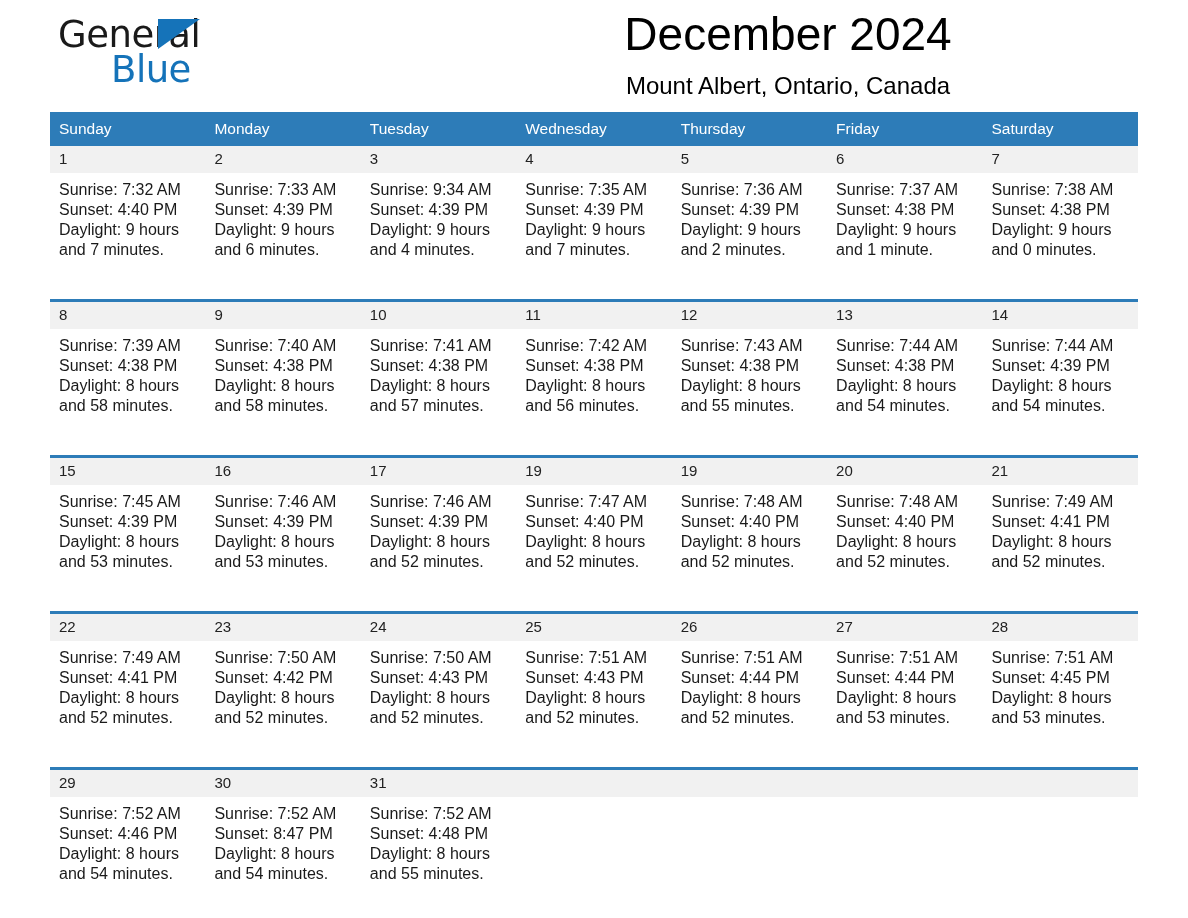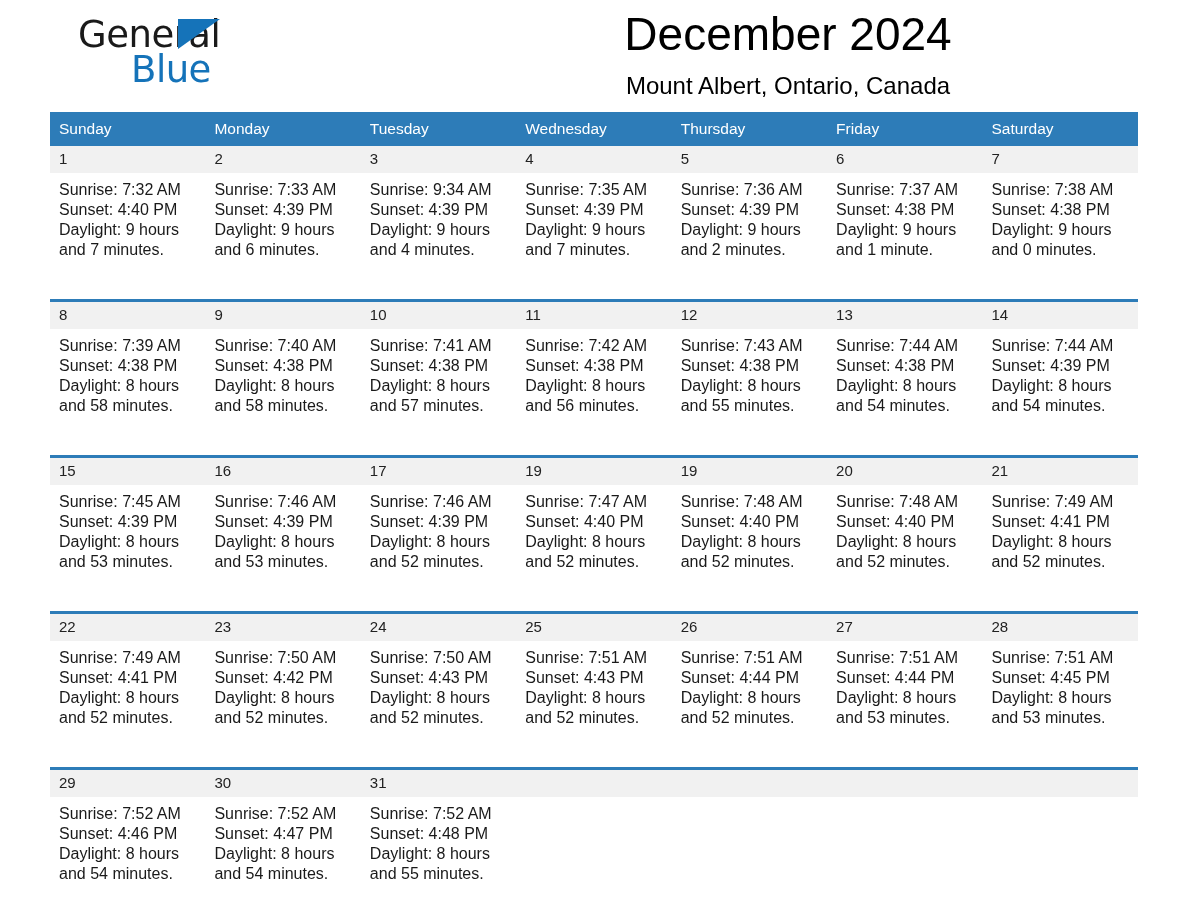--- a/index.html
+++ b/index.html
@@ -18,21 +18,21 @@
     position: relative;
     width: 1188px;
     height: 918px;
     box-sizing: border-box;
   }
 
   
   .header {
     position: relative;
     height: 112px;
-    margin: 0 50px 0 70px;
+    margin: 0 50px 0 50px;
   }
   .logo {
     position: absolute;
     left: 8px;
     top: 8px;
     width: 260px;
     height: 86px;
   }
   .logo-line1 {
     position: absolute;
@@ -440,21 +440,21 @@
               <div>Sunrise: 7:52 AM</div>
               <div>Sunset: 4:46 PM</div>
               <div>Daylight: 8 hours</div>
               <div>and 54 minutes.</div>
             </div>
           </td>
           <td>
             <div class="daynum">30</div>
             <div class="dayinfo cellbody">
               <div>Sunrise: 7:52 AM</div>
-              <div>Sunset: 4:47 PM</div>
+              <div>Sunset: 8:47 PM</div>
               <div>Daylight: 8 hours</div>
               <div>and 54 minutes.</div>
             </div>
           </td>
           <td>
             <div class="daynum">31</div>
             <div class="dayinfo cellbody">
               <div>Sunrise: 7:52 AM</div>
               <div>Sunset: 4:48 PM</div>
               <div>Daylight: 8 hours</div>

